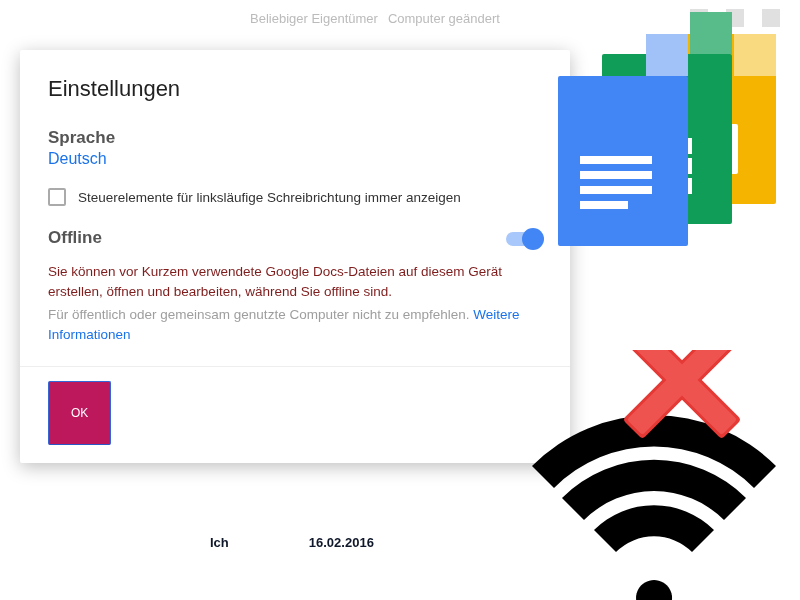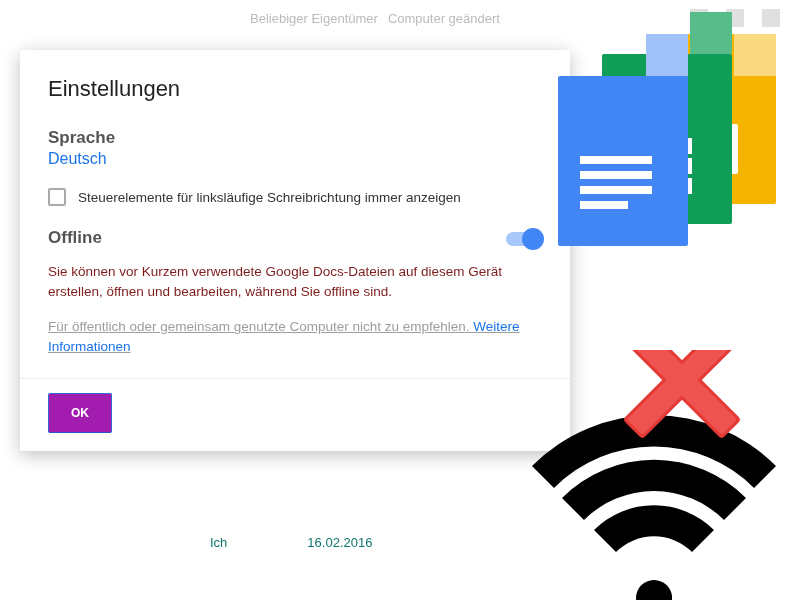--- a/index.html
+++ b/index.html
@@ -56,28 +56,28 @@
 }
 .toggle .knob {
   position: absolute; right: -2px; top: -4px;
   width: 22px; height: 22px; border-radius: 50%;
   background: #4285f4;
 }
 .offline-desc {
   margin-top: 12px; font-size: 13.5px; color: #7f1d1d; line-height: 1.45;
 }
 .offline-note {
-  margin-top: 16px; font-size: 13.5px; color: #9e9e9e; line-height: 1.45; text-decoration: underline;
+  margin-top: 4px; font-size: 13.5px; color: #9e9e9e; line-height: 1.45;
 }
 .offline-note a { color: #1a73e8; text-decoration: none; }
 .divider { height: 1px; background: #eee; margin: 22px -28px 0 -28px; }
 .footer { padding-top: 14px; }
 .ok-btn {
-  background: #a21caf; color: #fff; border: 1px solid #3367d6; border-bottom-color: #2a56c6;
-  font-size: 12px; font-weight: 700; padding: 12px 22px; border-radius: 2px;
+  background: #be185d; color: #fff; border: 1px solid #3367d6; border-bottom-color: #2a56c6;
+  font-size: 12px; font-weight: 400; padding: 24px 22px; border-radius: 2px;
   cursor: pointer;
 }
 .docs-icons { position: absolute; right: 24px; top: 34px; width: 230px; height: 200px; }
 .doc-card { position: absolute; width: 130px; height: 170px; border-radius: 2px; }
 .doc-card .fold { position: absolute; right: 0; top: 0; width: 42px; height: 42px; }
 .doc-card .inner { position: absolute; left: 22px; bottom: 30px; }
 .slides { right: 0; top: 0; background: #f4b400; }
 .slides .fold { border-left: 42px solid #fada80; border-top: 42px solid #fff0; background: transparent; }
 .slides .fold::after { content:""; position:absolute; right:0; top:-42px; width:42px; height:42px; background:#fada80; }
 .sheets { right: 44px; top: 20px; background: #0f9d58; }
@@ -85,21 +85,21 @@
 .doc { right: 88px; top: 42px; background: #4285f4; }
 .doc .fold::after { content:""; position:absolute; right:0; top:-42px; width:42px; height:42px; background:#a0c2f9; }
 .slidebox { width: 70px; height: 50px; border: 6px solid #fff; border-radius: 2px; position: relative; }
 .slidebox::after { content:""; position:absolute; left: 8px; right: 8px; bottom: 6px; height: 6px; background:#fff; }
 .gridbox { display:grid; grid-template-columns: repeat(3, 20px); grid-template-rows: repeat(3, 16px); gap: 4px; }
 .gridbox div { background:#fff; }
 .lines div { width: 72px; height: 8px; background:#fff; margin-bottom: 7px; }
 .lines div:last-child { width: 48px; }
 .nowifi { position:absolute; right: 16px; bottom: -10px; width: 260px; height: 260px; }
 .nowifi svg { width: 100%; height: 100%; }
-.bg-footer { position:absolute; left: 210px; bottom: 50px; color:#0f766e; font-size:13px; display:flex; gap: 80px; }
+.bg-footer { position:absolute; left: 210px; bottom: 50px; color:#0f172a; font-size:13px; display:flex; gap: 80px; font-weight: bold; }
 </style>
 </head>
 <body>
 
 <div class="bg-header">
   <span class="owner">Beliebiger Eigentümer</span>
   <span class="lastmod">Computer geändert</span>
   <div class="icons">
     <div class="sq"></div>
     <div class="sq"></div>

